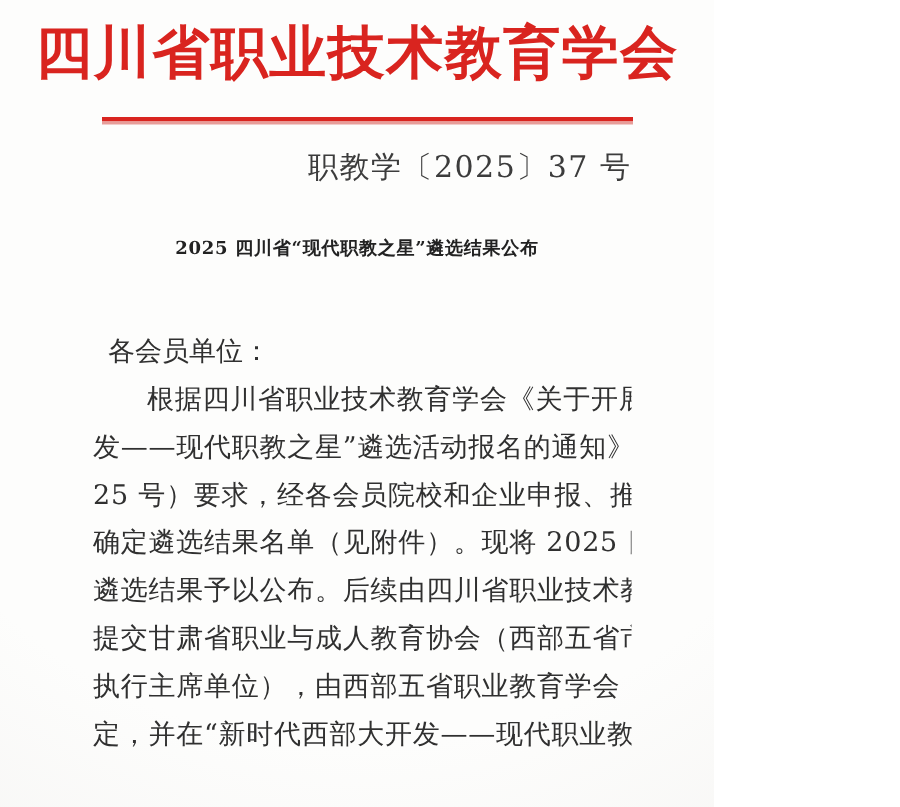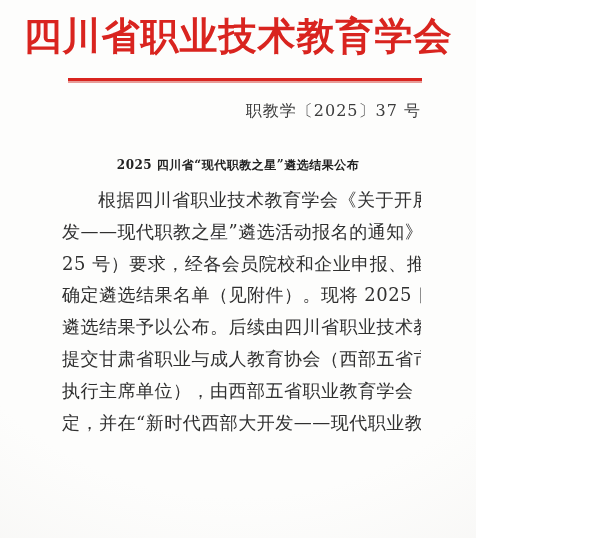--- a/index.html
+++ b/index.html
@@ -30,21 +30,21 @@
   .header-rule {
     margin: 16px 54px 0 68px;
     height: 0;
     border-top: 3px solid var(--accent-red, #d9241f);
     border-bottom: 2px solid var(--rule-light, #e79d99);
   }
   .doc-number {
     margin-top: 17px;
     padding-right: 55px;
     text-align: right;
-    font-size: 16px;
+    font-size: 20px;
     line-height: 22px;
     letter-spacing: 1px;
     color: #3c3c3c;
   }
   .doc-title {
     margin-top: 29px;
     text-align: center;
     font-size: 12px;
     font-weight: bold;
     line-height: 29px;
@@ -86,20 +86,21 @@
 <div class="page">
 
   <div class="org-name">四川省职业技术教育学会</div>
 
   <div class="header-rule"></div>
 
   <div class="doc-number">职教学〔2025〕37 号</div>
 
   <div class="doc-title">2025 四川省“现代职教之星”遴选结果公布</div>
 
+  <div class="salutation">各会员单位：</div>
 
   <div class="body-block">
     <div class="body-line indent">根据四川省职业技术教育学会《关于开展“新时代西部大开</div>
     <div class="body-line">发——现代职教之星”遴选活动报名的通知》（职教学〔2025〕</div>
     <div class="body-line">25 号）要求，经各会员院校和企业申报、推荐，专家评审，最终</div>
     <div class="body-line">确定遴选结果名单（见附件）。现将 2025 四川省“现代职教之星”</div>
     <div class="body-line">遴选结果予以公布。后续由四川省职业技术教育学会将遴选结果</div>
     <div class="body-line">提交甘肃省职业与成人教育协会（西部五省市职教共同体 2025 年</div>
     <div class="body-line">执行主席单位），由西部五省职业教育学会（协会）联合发文认</div>
     <div class="body-line">定，并在“新时代西部大开发——现代职业教育高质量协同发展</div>

